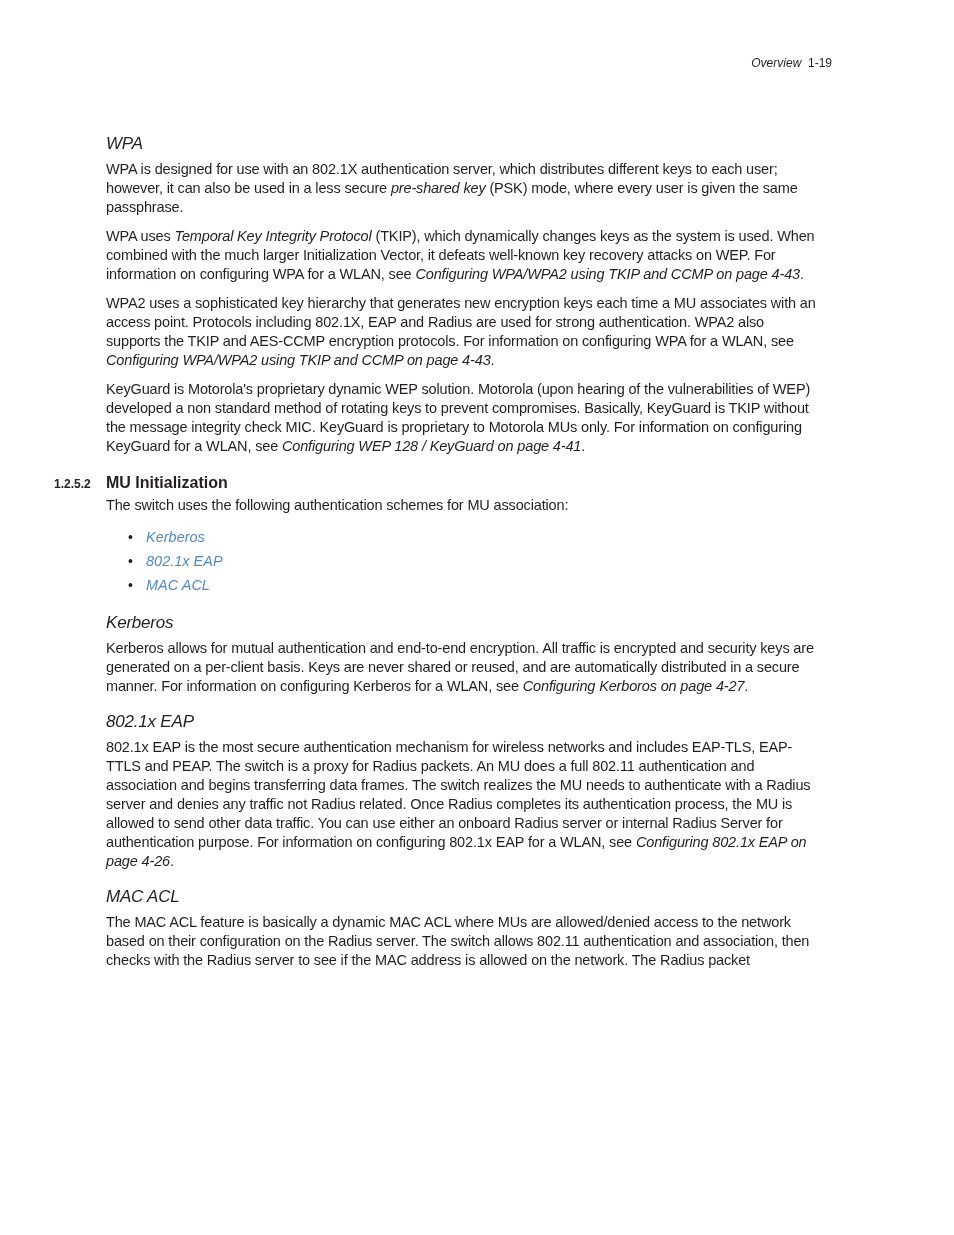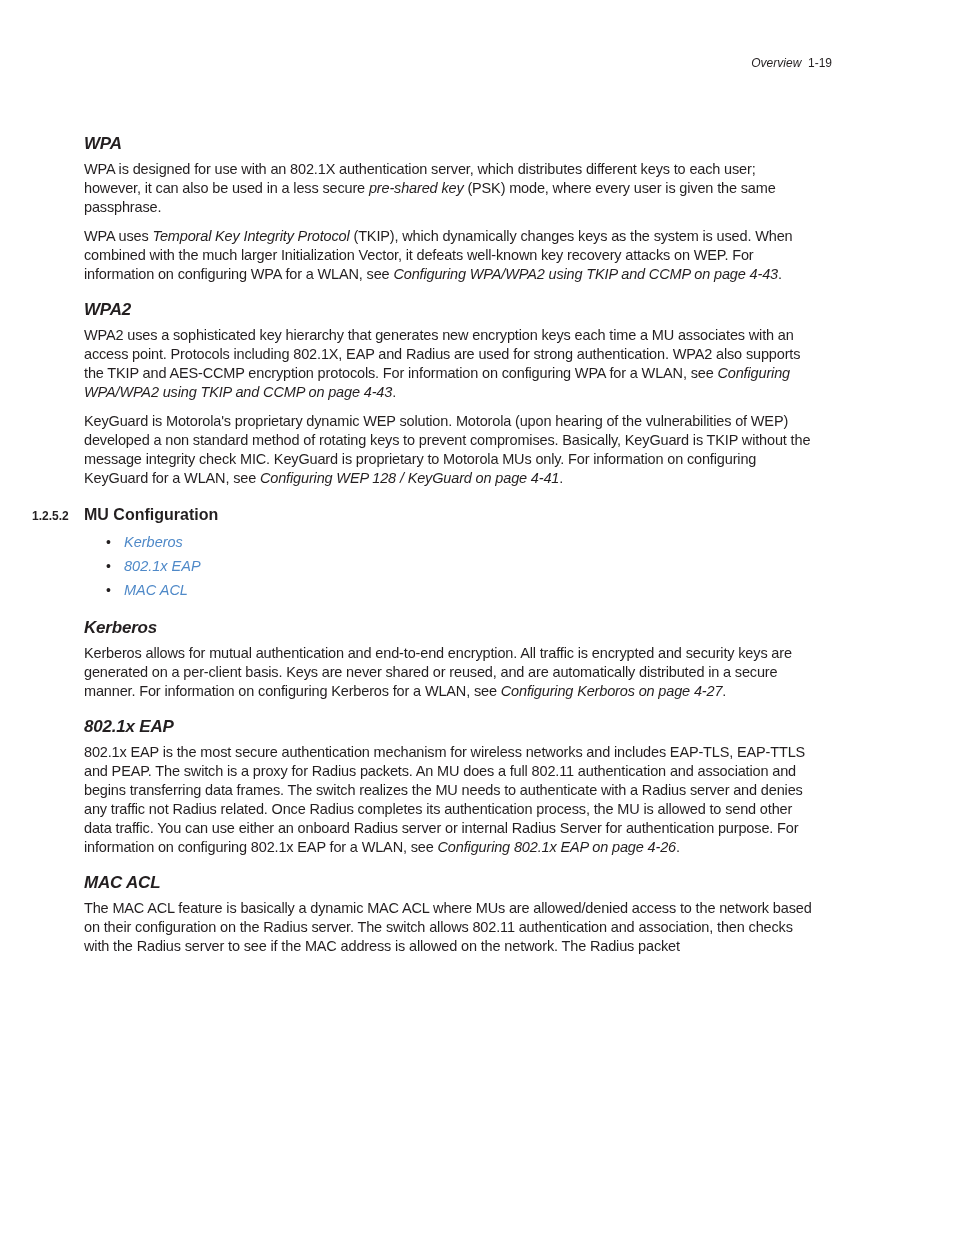--- a/index.html
+++ b/index.html
@@ -7,38 +7,38 @@
     margin: 0;
     padding: 0;
     background: #ffffff;
     color: #231f20;
   }
   .page {
     width: 918px;
     height: 1235px;
     position: relative;
     box-sizing: border-box;
-    padding: 56px 86px 0 84px;
+    padding: 56px 86px 0 106px;
   }
   .header {
     position: absolute;
     top: 56px;
     right: 86px;
     font-size: 12px;
     color: #231f20;
   }
   .header .italic {
     font-style: italic;
   }
   .content {
     padding-top: 62px;
   }
   .h3 {
     font-family: "Helvetica Neue", Helvetica, Arial, sans-serif;
-    font-weight: bold;
+    font-weight: normal;
     font-style: italic;
     font-size: 17px;
     color: #231f20;
     margin-top: 16px;
     margin-bottom: 6px;
     letter-spacing: -0.2px;
   }
   .sec-row {
     display: flex;
     align-items: baseline;
@@ -99,33 +99,33 @@
   <div class="content">
 
     <div class="h3">WPA</div>
     <p class="body">
       <span>WPA is designed for use with an 802.1X authentication server, which distributes different keys to each user; however, it can also be used in a less secure </span><span class="italic-run">pre-shared key</span><span> (PSK) mode, where every user is given the same passphrase.</span>
     </p>
     <p class="body">
       <span>WPA uses </span><span class="italic-run">Temporal Key Integrity Protocol</span><span> (TKIP), which dynamically changes keys as the system is used. When combined with the much larger Initialization Vector, it defeats well-known key recovery attacks on WEP. For information on configuring WPA for a WLAN, see </span><span class="italic-run">Configuring WPA/WPA2 using TKIP and CCMP on page 4-43</span><span>.</span>
     </p>
 
-    <div class="h3">WPA2</div>
     <p class="body">
       <span>WPA2 uses a sophisticated key hierarchy that generates new encryption keys each time a MU associates with an access point. Protocols including 802.1X, EAP and Radius are used for strong authentication. WPA2 also supports the TKIP and AES-CCMP encryption protocols. For information on configuring WPA for a WLAN, see </span><span class="italic-run">Configuring WPA/WPA2 using TKIP and CCMP on page 4-43</span><span>.</span>
     </p>
 
     <p class="body">
       <span>KeyGuard is Motorola's proprietary dynamic WEP solution. Motorola (upon hearing of the vulnerabilities of WEP) developed a non standard method of rotating keys to prevent compromises. Basically, KeyGuard is TKIP without the message integrity check MIC. KeyGuard is proprietary to Motorola MUs only. For information on configuring KeyGuard for a WLAN, see </span><span class="italic-run">Configuring WEP 128 / KeyGuard on page 4-41</span><span>.</span>
     </p>
 
     <div class="sec-row">
       <div class="sec-num">1.2.5.2</div>
-      <div class="sec-title">MU Configuration</div>
+      <div class="sec-title">MU Initialization</div>
     </div>
+    <p class="body">The switch uses the following authentication schemes for MU association:</p>
     <ul class="links">
       <li><span class="link">Kerberos</span></li>
       <li><span class="link">802.1x EAP</span></li>
       <li><span class="link">MAC ACL</span></li>
     </ul>
 
     <div class="h3">Kerberos</div>
     <p class="body">
       <span>Kerberos allows for mutual authentication and end-to-end encryption. All traffic is encrypted and security keys are generated on a per-client basis. Keys are never shared or reused, and are automatically distributed in a secure manner. For information on configuring Kerberos for a WLAN, see </span><span class="italic-run">Configuring Kerboros on page 4-27</span><span>.</span>
     </p>

